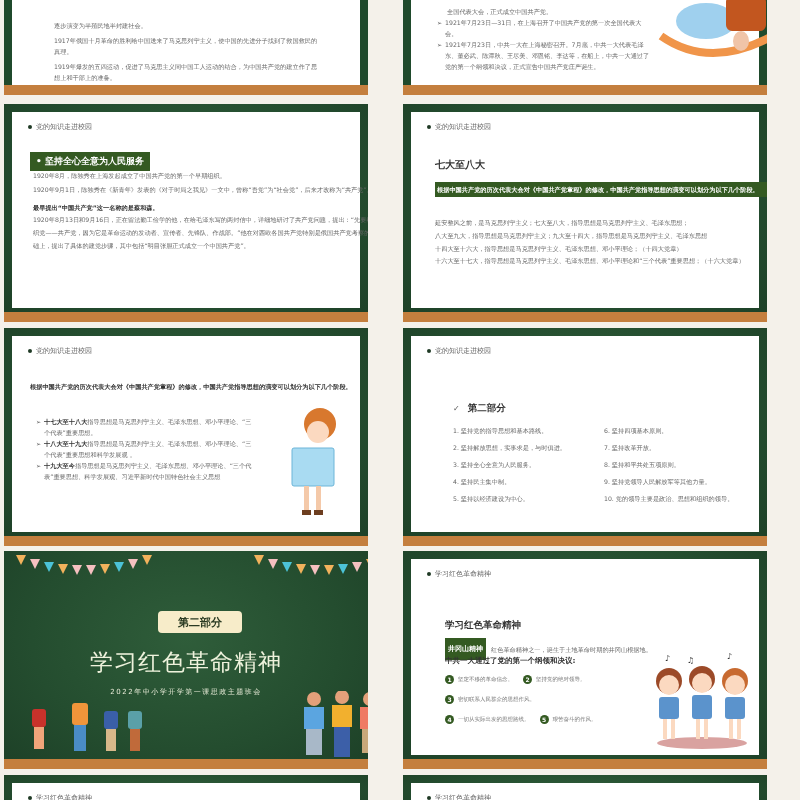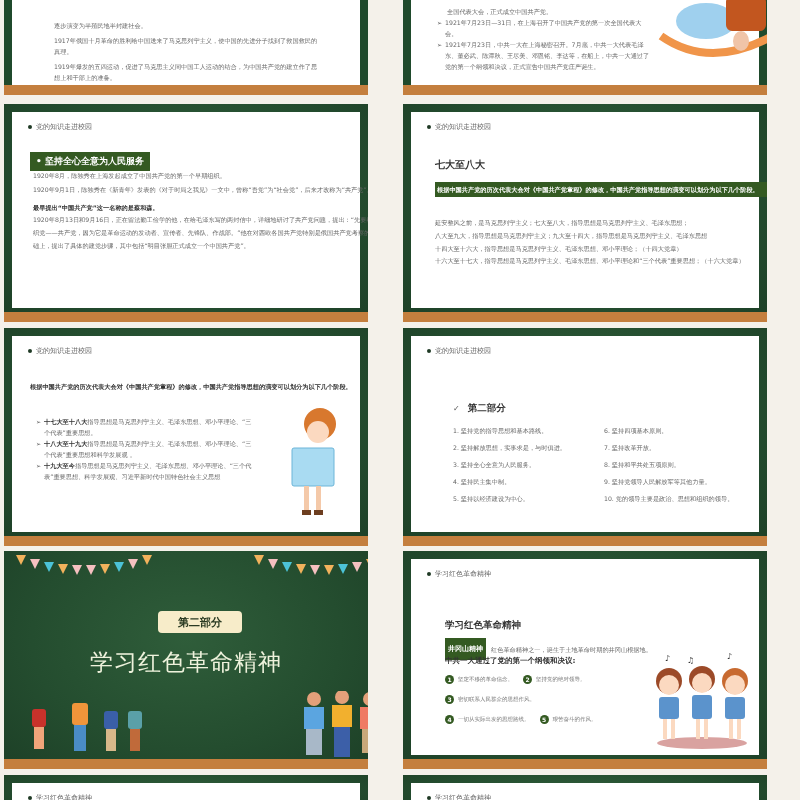--- a/index.html
+++ b/index.html
@@ -181,20 +181,21 @@
     <div class="flag" style="left:292px;top:13px;border-top-color:#f2b25c"></div>
     <div class="flag" style="left:306px;top:14px;border-top-color:#f5c0c0"></div>
     <div class="flag" style="left:320px;top:14px;border-top-color:#f2b25c"></div>
     <div class="flag" style="left:334px;top:13px;border-top-color:#4cc3d8"></div>
     <div class="flag" style="left:348px;top:11px;border-top-color:#f5c0c0"></div>
     <div class="flag" style="left:362px;top:8px;border-top-color:#f2b25c"></div>
     <div class="flag" style="left:376px;top:4px;border-top-color:#4cc3d8"></div>
   </div>
   <div style="position:absolute;left:154px;top:60px;width:84px;height:22px;background:#f7ecc9;border-radius:4px;display:flex;align-items:center;justify-content:center;font-size:11px;font-weight:bold;color:#2a3a22">第二部分</div>
   <div style="position:absolute;left:0;right:0;top:96px;text-align:center;font-size:23px;color:#eef2dc;letter-spacing:1px">学习红色革命精神</div>
+  <div style="position:absolute;left:0;right:0;top:136px;text-align:center;font-size:7px;color:#e6ead6;letter-spacing:1.5px">2022年中小学开学第一课思政主题班会</div>
   <svg style="position:absolute;left:18px;top:150px" width="140" height="60">
     <rect x="10" y="8" width="14" height="18" rx="3" fill="#c8322b"></rect>
       <rect x="12" y="26" width="10" height="22" fill="#f0a57a"></rect>
     <rect x="50" y="2" width="16" height="22" rx="3" fill="#f0953a"></rect>
       <rect x="52" y="24" width="12" height="26" fill="#4a8cc6"></rect>
     <rect x="82" y="10" width="14" height="18" rx="3" fill="#3a5fa8"></rect>
       <rect x="84" y="28" width="10" height="22" fill="#d8b88a"></rect>
     <rect x="106" y="10" width="14" height="18" rx="3" fill="#5aa0a8"></rect>
       <rect x="108" y="28" width="10" height="22" fill="#c06a3a"></rect>
   </svg>

